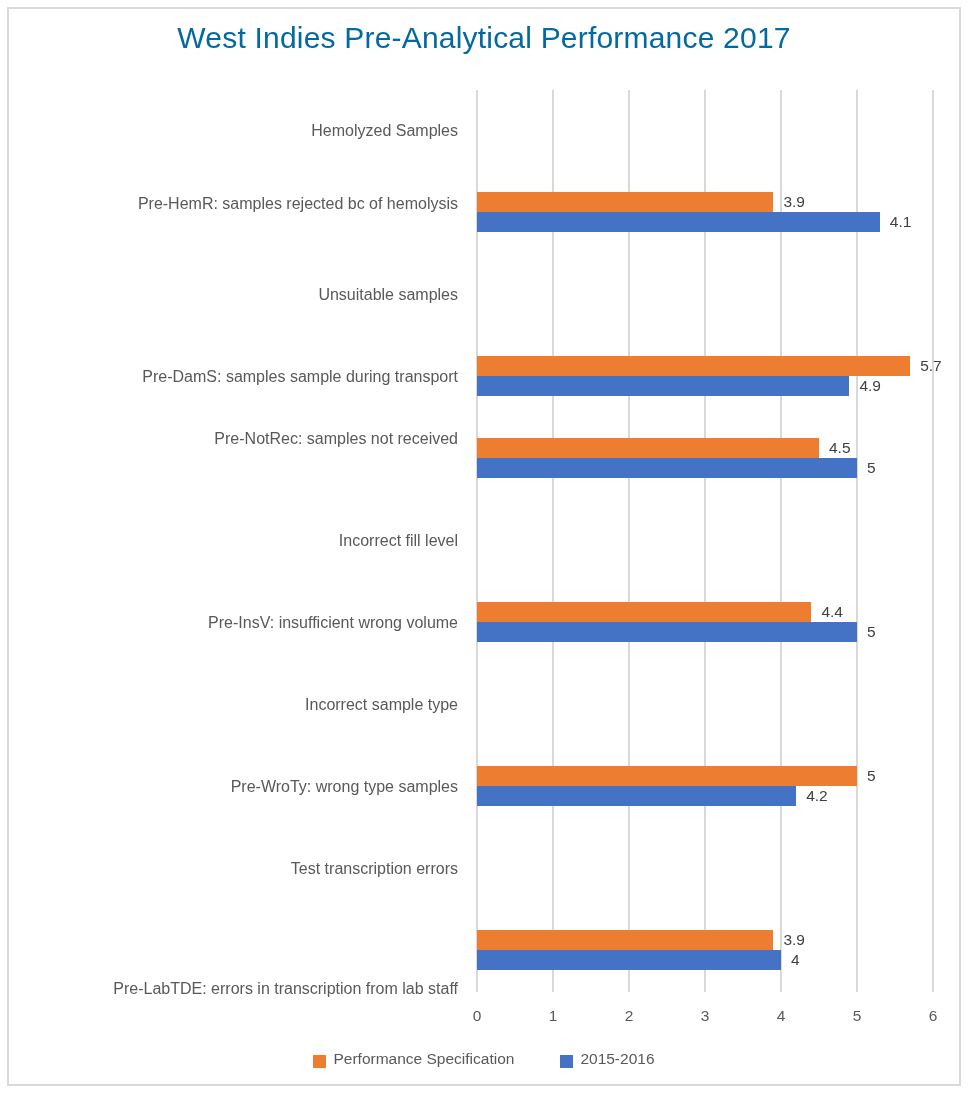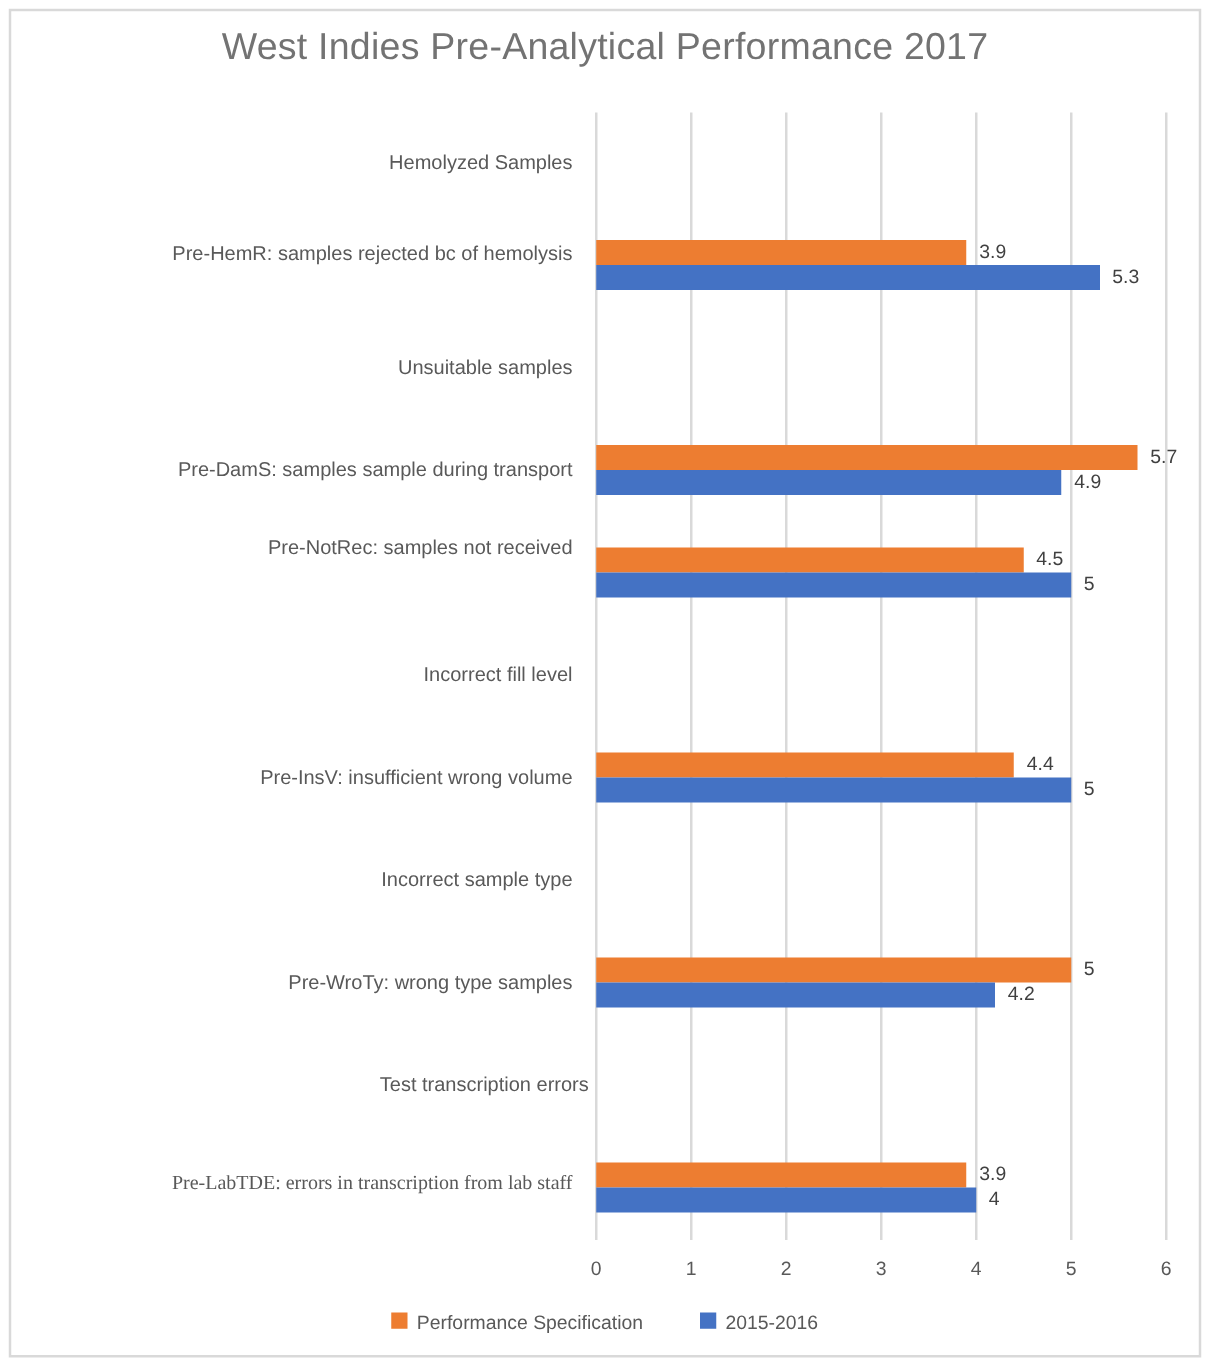--- a/index.html
+++ b/index.html
@@ -18,21 +18,21 @@
     pointer-events: none;
   }
   .title {
     position: absolute;
     top: 21px;
     left: 0;
     right: 0;
     text-align: center;
     font-size: 30px;
     font-weight: 400;
-    color: #737373;
+    color: #0369a1;
     letter-spacing: 0.2px;
   }
   .cat-label {
     position: absolute;
     left: 10px;
     width: 448px;
     display: flex;
     align-items: center;
     justify-content: flex-end;
     font-size: 16px;
@@ -68,21 +68,21 @@
     top: 1050px;
     left: 0;
     right: 0;
     display: flex;
     justify-content: center;
     align-items: center;
     gap: 46px;
   }
   .legend-item {
     display: flex;
-    align-items: flex-start;
+    align-items: flex-end;
     gap: 7px;
     font-size: 15.5px;
     color: #595959;
   }
   .legend-swatch {
     width: 13px;
     height: 13px;
     display: inline-block;
   }
 </style>
@@ -95,35 +95,35 @@
   <div id="cat-axis">
       <div class="cat-label" style="top: 90px; height: 82px;">Hemolyzed Samples</div>
       <div class="cat-label" style="top: 163px; height: 82px;">Pre-HemR: samples rejected bc of hemolysis</div>
       <div class="cat-label" style="top: 254px; height: 82px;">Unsuitable samples</div>
       <div class="cat-label" style="top: 336px; height: 82px;">Pre-DamS: samples sample during transport</div>
       <div class="cat-label" style="top: 398px; height: 82px;">Pre-NotRec: samples not received</div>
       <div class="cat-label" style="top: 500px; height: 82px;">Incorrect fill level</div>
       <div class="cat-label" style="top: 582px; height: 82px;">Pre-InsV: insufficient wrong volume</div>
       <div class="cat-label" style="top: 664px; height: 82px;">Incorrect sample type</div>
       <div class="cat-label" style="top: 746px; height: 82px;">Pre-WroTy: wrong type samples</div>
-      <div class="cat-label" style="top: 828px; height: 82px; padding-left: 13px;">Test transcription errors</div>
-      <div class="cat-label" style="top: 906px; height: 82px; font-family: Liberation Serif, serif;">Pre-LabTDE: errors in transcription from lab staff</div>
+      <div class="cat-label" style="top: 828px; height: 82px;">Test transcription errors</div>
+      <div class="cat-label" style="top: 948px; height: 82px;">Pre-LabTDE: errors in transcription from lab staff</div>
     </div>
   <div id="plot-area">
       <div class="gridline" style="left: 476px; top: 90px; height: 902px; background: rgb(217, 217, 217);"></div>
       <div class="gridline" style="left: 552px; top: 90px; height: 902px; background: rgb(217, 217, 217);"></div>
       <div class="gridline" style="left: 628px; top: 90px; height: 902px; background: rgb(217, 217, 217);"></div>
       <div class="gridline" style="left: 704px; top: 90px; height: 902px; background: rgb(217, 217, 217);"></div>
       <div class="gridline" style="left: 780px; top: 90px; height: 902px; background: rgb(217, 217, 217);"></div>
       <div class="gridline" style="left: 856px; top: 90px; height: 902px; background: rgb(217, 217, 217);"></div>
       <div class="gridline" style="left: 932px; top: 90px; height: 902px; background: rgb(217, 217, 217);"></div>
       <div class="bar" style="left: 477px; top: 192px; width: 296.4px; height: 20px; background: rgb(237, 125, 49);"></div>
       <div class="val-label" style="left: 783.4px; top: 192px; height: 20px;">3.9</div>
       <div class="bar" style="left: 477px; top: 212px; width: 402.8px; height: 20px; background: rgb(68, 114, 196);"></div>
-      <div class="val-label" style="left: 889.8px; top: 212px; height: 20px;">5.3</div>
+      <div class="val-label" style="left: 889.8px; top: 212px; height: 20px;">4.1</div>
       <div class="bar" style="left: 477px; top: 356px; width: 433.2px; height: 20px; background: rgb(237, 125, 49);"></div>
       <div class="val-label" style="left: 920.2px; top: 356px; height: 20px;">5.7</div>
       <div class="bar" style="left: 477px; top: 376px; width: 372.4px; height: 20px; background: rgb(68, 114, 196);"></div>
       <div class="val-label" style="left: 859.4px; top: 376px; height: 20px; text-align: right;">4.9</div>
       <div class="bar" style="left: 477px; top: 438px; width: 342px; height: 20px; background: rgb(237, 125, 49);"></div>
       <div class="val-label" style="left: 829px; top: 438px; height: 20px;">4.5</div>
       <div class="bar" style="left: 477px; top: 458px; width: 380px; height: 20px; background: rgb(68, 114, 196);"></div>
       <div class="val-label" style="left: 867px; top: 458px; height: 20px;">5</div>
       <div class="bar" style="left: 477px; top: 602px; width: 334.4px; height: 20px; background: rgb(237, 125, 49);"></div>
       <div class="val-label" style="left: 821.4px; top: 602px; height: 20px; text-align: right;">4.4</div>

